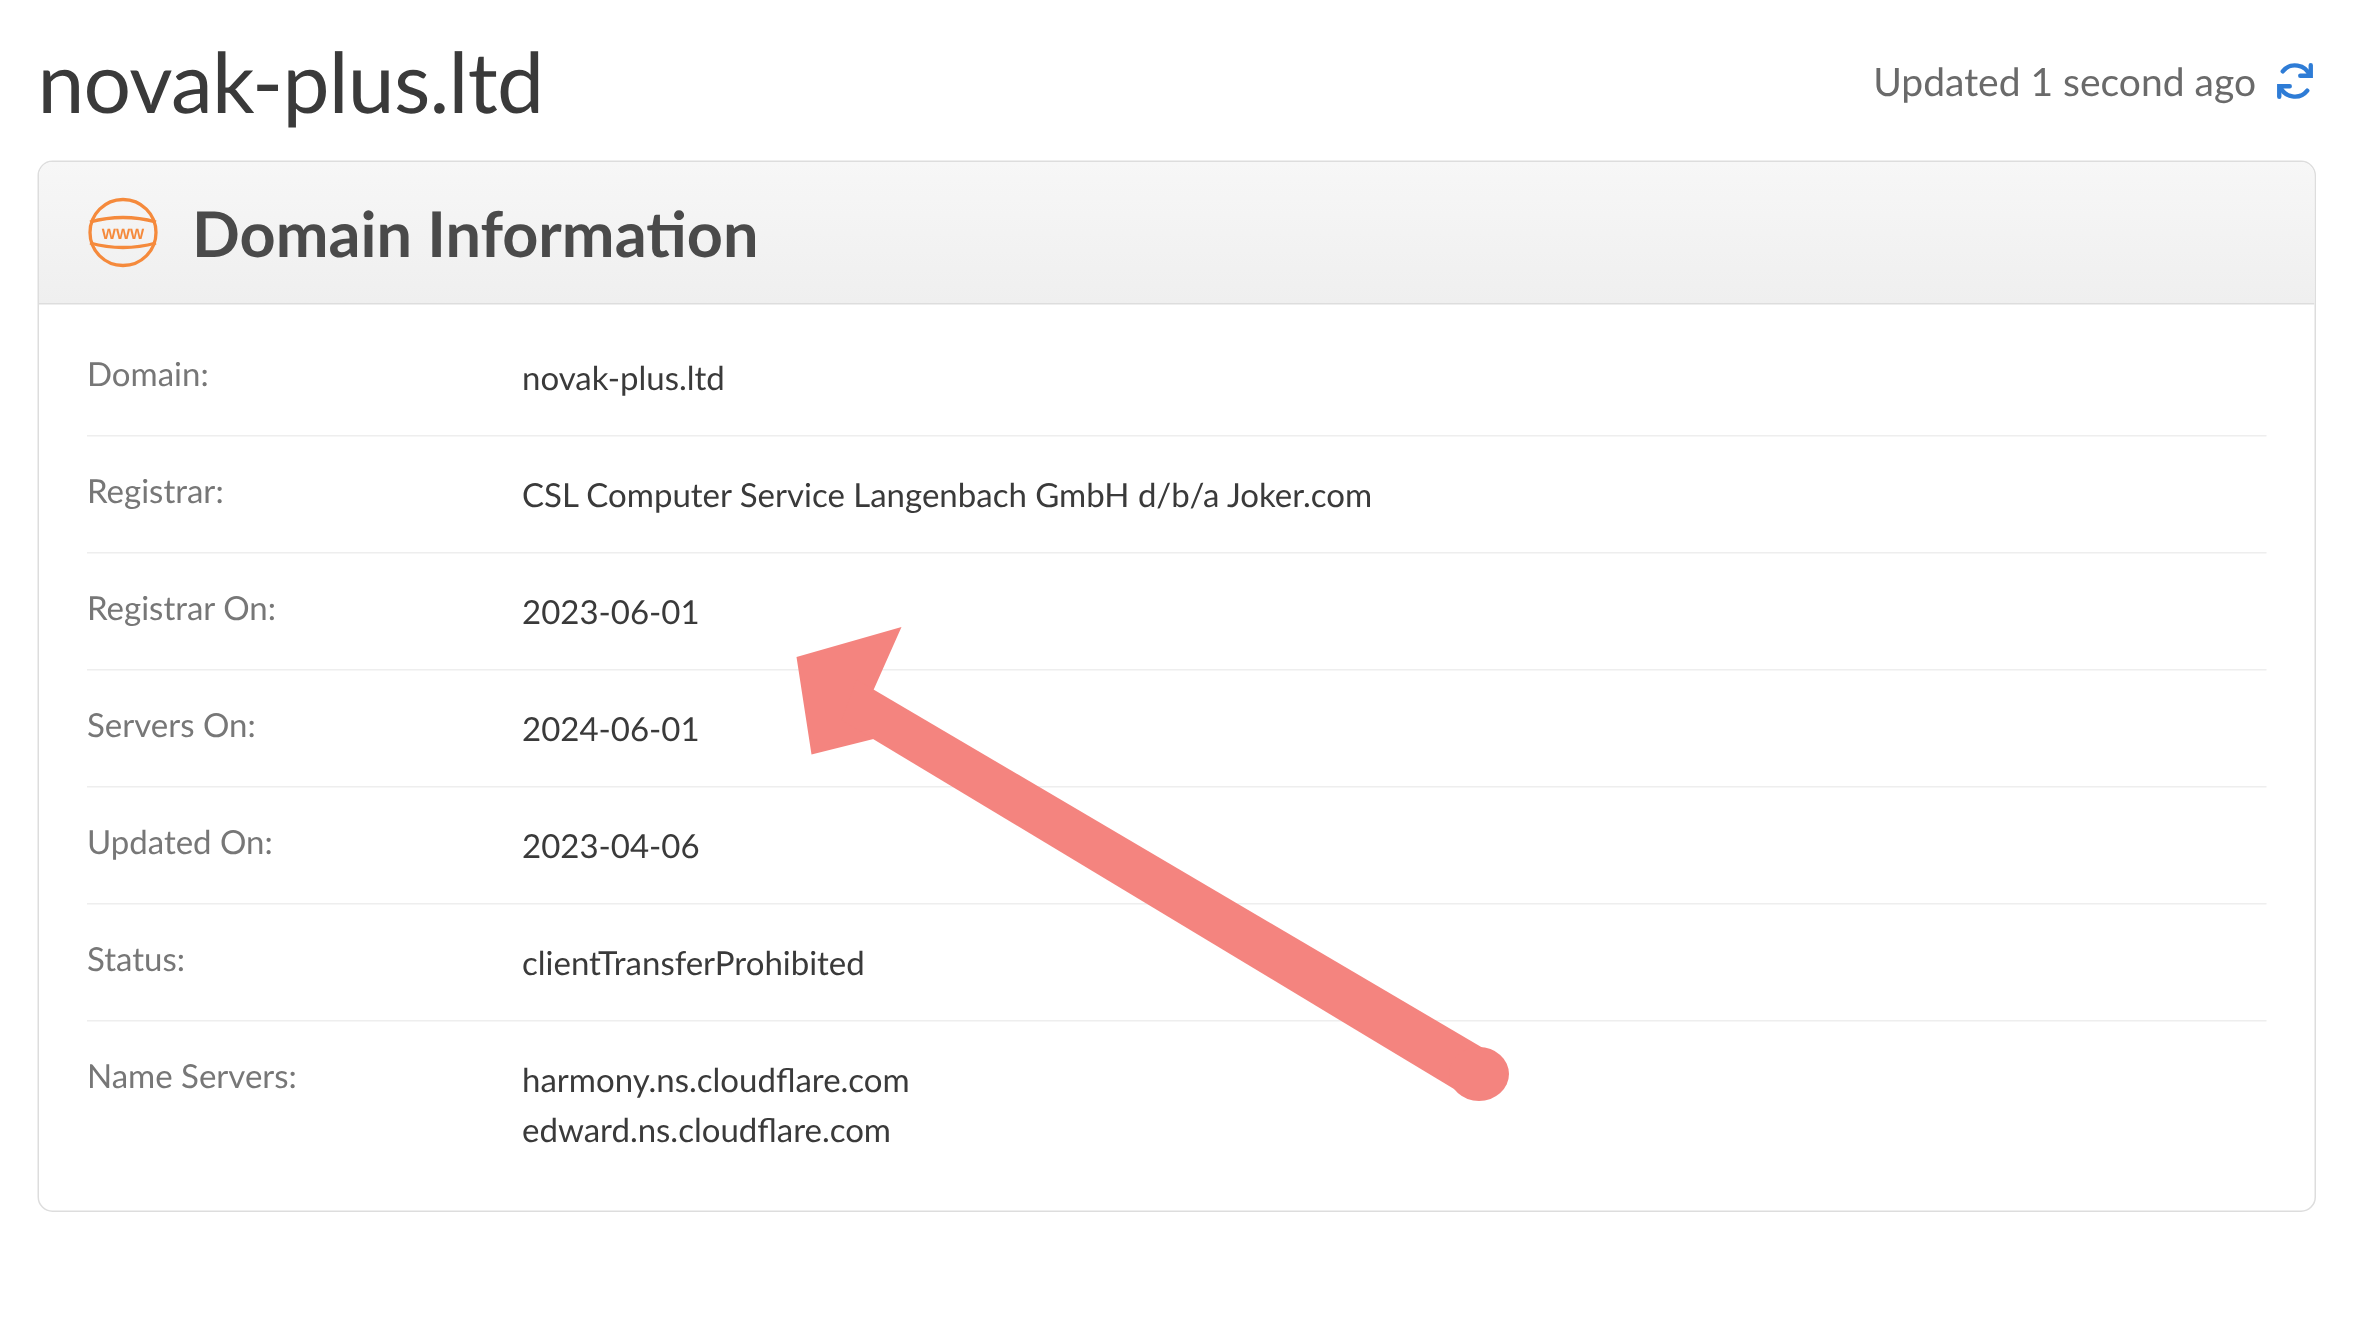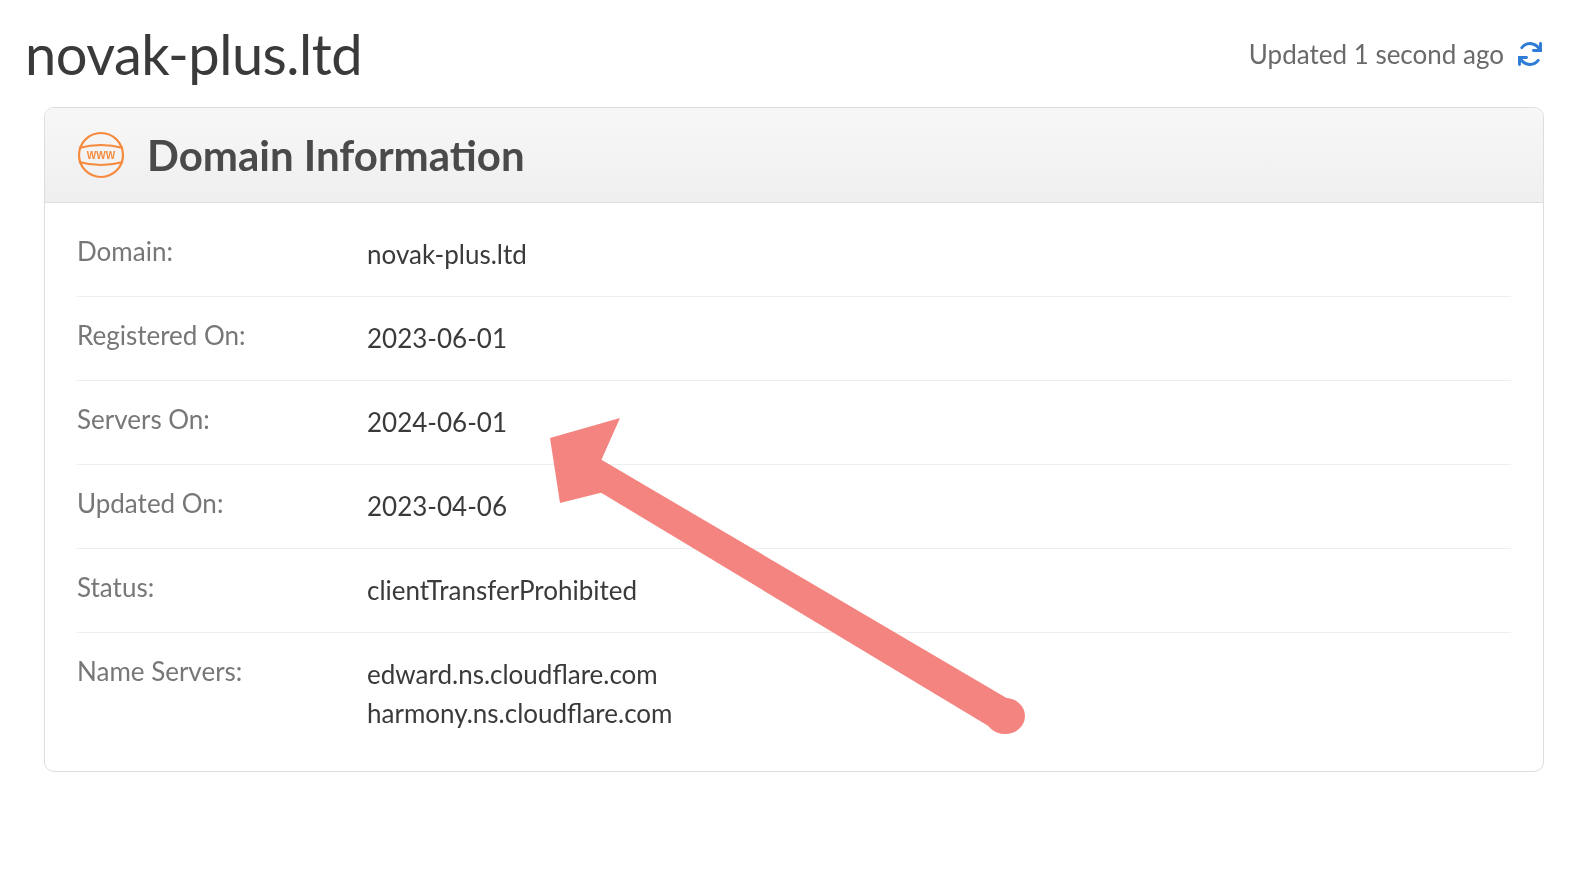--- a/index.html
+++ b/index.html
@@ -30,21 +30,20 @@
     }
     .refresh-icon {
       width: 28px;
       height: 28px;
       cursor: pointer;
     }
     .panel {
       border: 1px solid #ddd;
       border-radius: 10px;
       overflow: hidden;
-      margin-left: 19px;
     }
     .panel-header {
       background: linear-gradient(#f7f7f7, #efefef);
       border-bottom: 1px solid #ddd;
       padding: 22px 32px;
       display: flex;
       align-items: center;
       gap: 22px;
     }
     .www-icon {
@@ -56,21 +55,21 @@
       font-weight: 700;
       color: #4a4a4a;
     }
     .info-table {
       padding: 10px 32px 16px 32px;
     }
     .info-row {
       display: flex;
       padding: 22px 0;
       border-bottom: 1px solid #eee;
-      font-size: 26px;
+      font-size: 22px;
     }
     .info-row:last-child {
       border-bottom: none;
     }
     .info-label {
       flex: 0 0 290px;
       color: #777;
       font-weight: 400;
     }
     .info-value {
@@ -114,40 +113,44 @@
     </span>
     <div class="panel-title">Domain Information</div>
   </div>
 
   <div class="info-table">
     <div class="info-row">
       <div class="info-label">Domain:</div>
       <div class="info-value">novak-plus.ltd</div>
     </div>
     <div class="info-row">
-      <div class="info-label">Registered On:</div>
+      <div class="info-label">Registrar:</div>
+      <div class="info-value">CSL Computer Service Langenbach GmbH d/b/a Joker.com</div>
+    </div>
+    <div class="info-row">
+      <div class="info-label">Registrar On:</div>
       <div class="info-value">2023-06-01</div>
     </div>
     <div class="info-row">
       <div class="info-label">Servers On:</div>
       <div class="info-value">2024-06-01</div>
     </div>
     <div class="info-row">
       <div class="info-label">Updated On:</div>
       <div class="info-value">2023-04-06</div>
     </div>
     <div class="info-row">
       <div class="info-label">Status:</div>
       <div class="info-value">clientTransferProhibited</div>
     </div>
     <div class="info-row">
       <div class="info-label">Name Servers:</div>
       <div class="info-value">
+        <span class="line">harmony.ns.cloudflare.com</span>
         <span class="line">edward.ns.cloudflare.com</span>
-        <span class="line">harmony.ns.cloudflare.com</span>
       </div>
     </div>
   </div>
 
   <svg class="arrow-overlay" style="left:480px; top:300px; width:520px; height:340px;" viewBox="0 0 520 340">
     <defs></defs>
     <g fill="#f4847f">
       <polygon points="25,30 95,10 75,55 115,75 35,95"></polygon>
       <polygon points="65,45 490,295 475,325 55,72"></polygon>
       <ellipse cx="480" cy="308" rx="20" ry="18"></ellipse>

